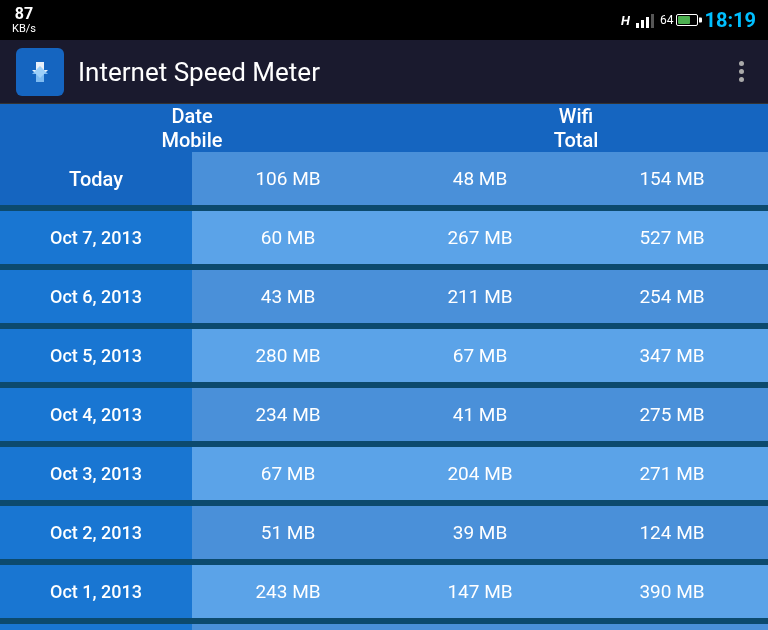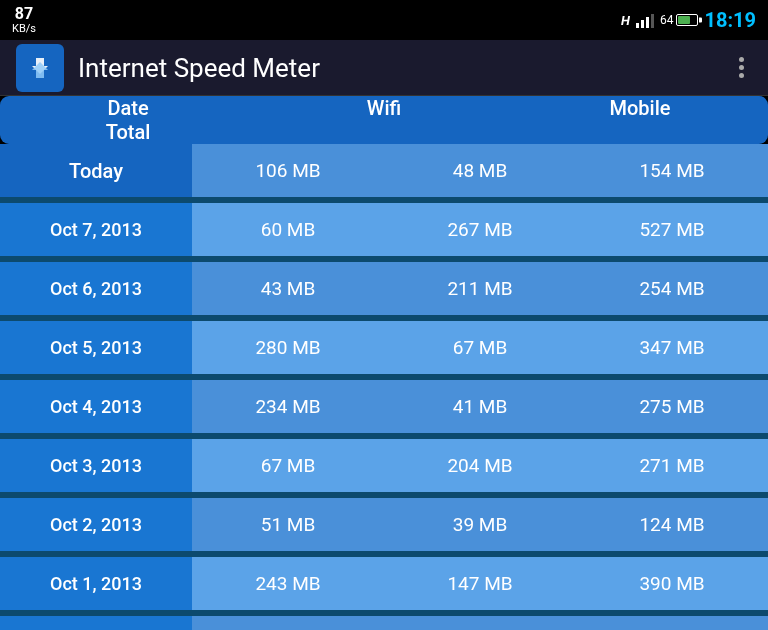--- a/index.html
+++ b/index.html
@@ -87,21 +87,21 @@
 
     .time-display {
       color: #00BFFF;
       font-size: 20px;
       font-weight: bold;
     }
 
     
     #app-header {
       background: #1a1a2e;
-      height: 56px;
+      height: 64px;
       display: flex;
       align-items: center;
       padding: 15px 16px;
       border-bottom: 1px solid #333;
     }
 
     #app-icon {
       width: 48px;
       height: 48px;
       background: #1565C0;
@@ -138,23 +138,22 @@
     .menu-dot {
       width: 5px;
       height: 5px;
       background: #aaa;
       border-radius: 50%;
     }
 
     #table-header {
       background: #1565C0;
       display: grid;
-      grid-template-columns: 1fr 1fr 1fr;
+      grid-template-columns: 1fr 1fr;
       height: 48px;
-      border-radius: 9px;
     }
 
     .header-cell {
       display: flex;
       align-items: center;
       justify-content: center;
       color: #fff;
       font-size: 20px;
       font-weight: 500;
     }

